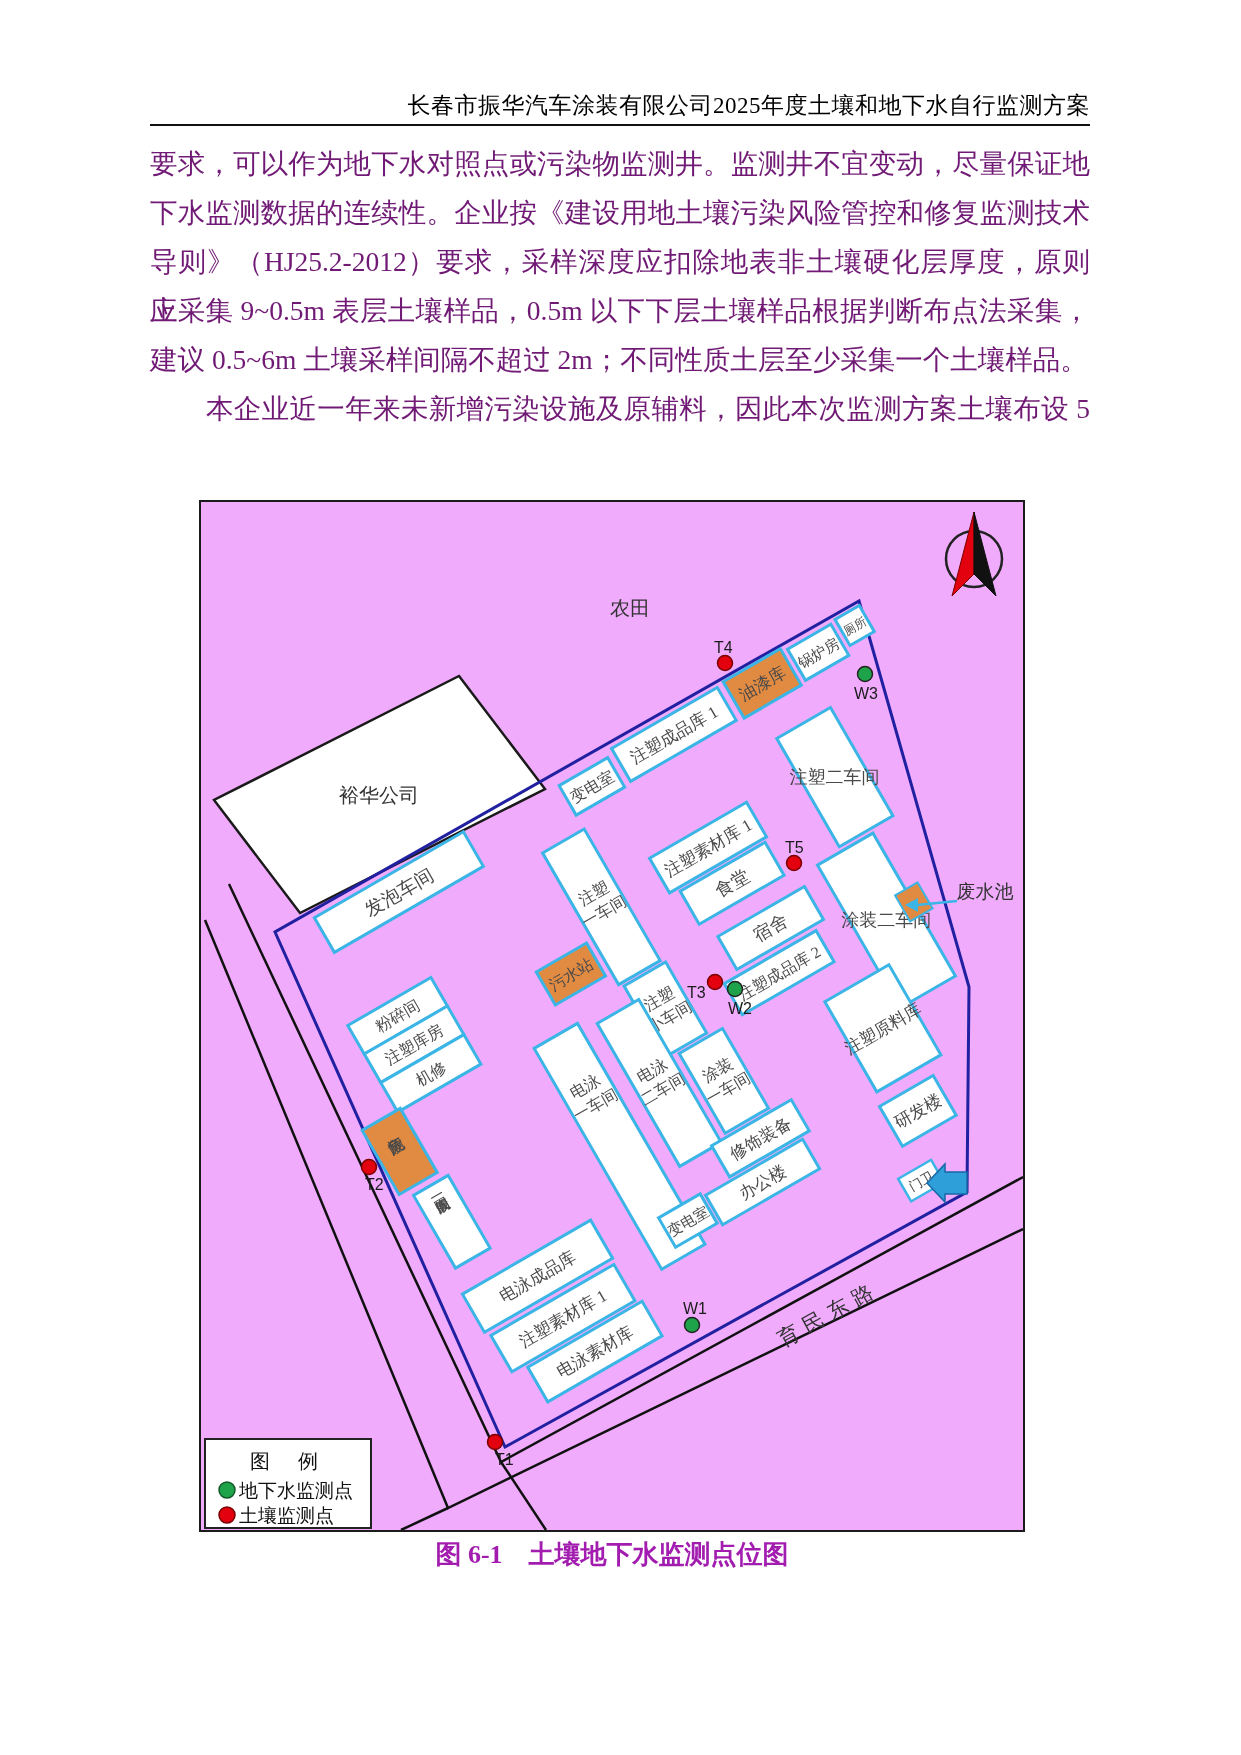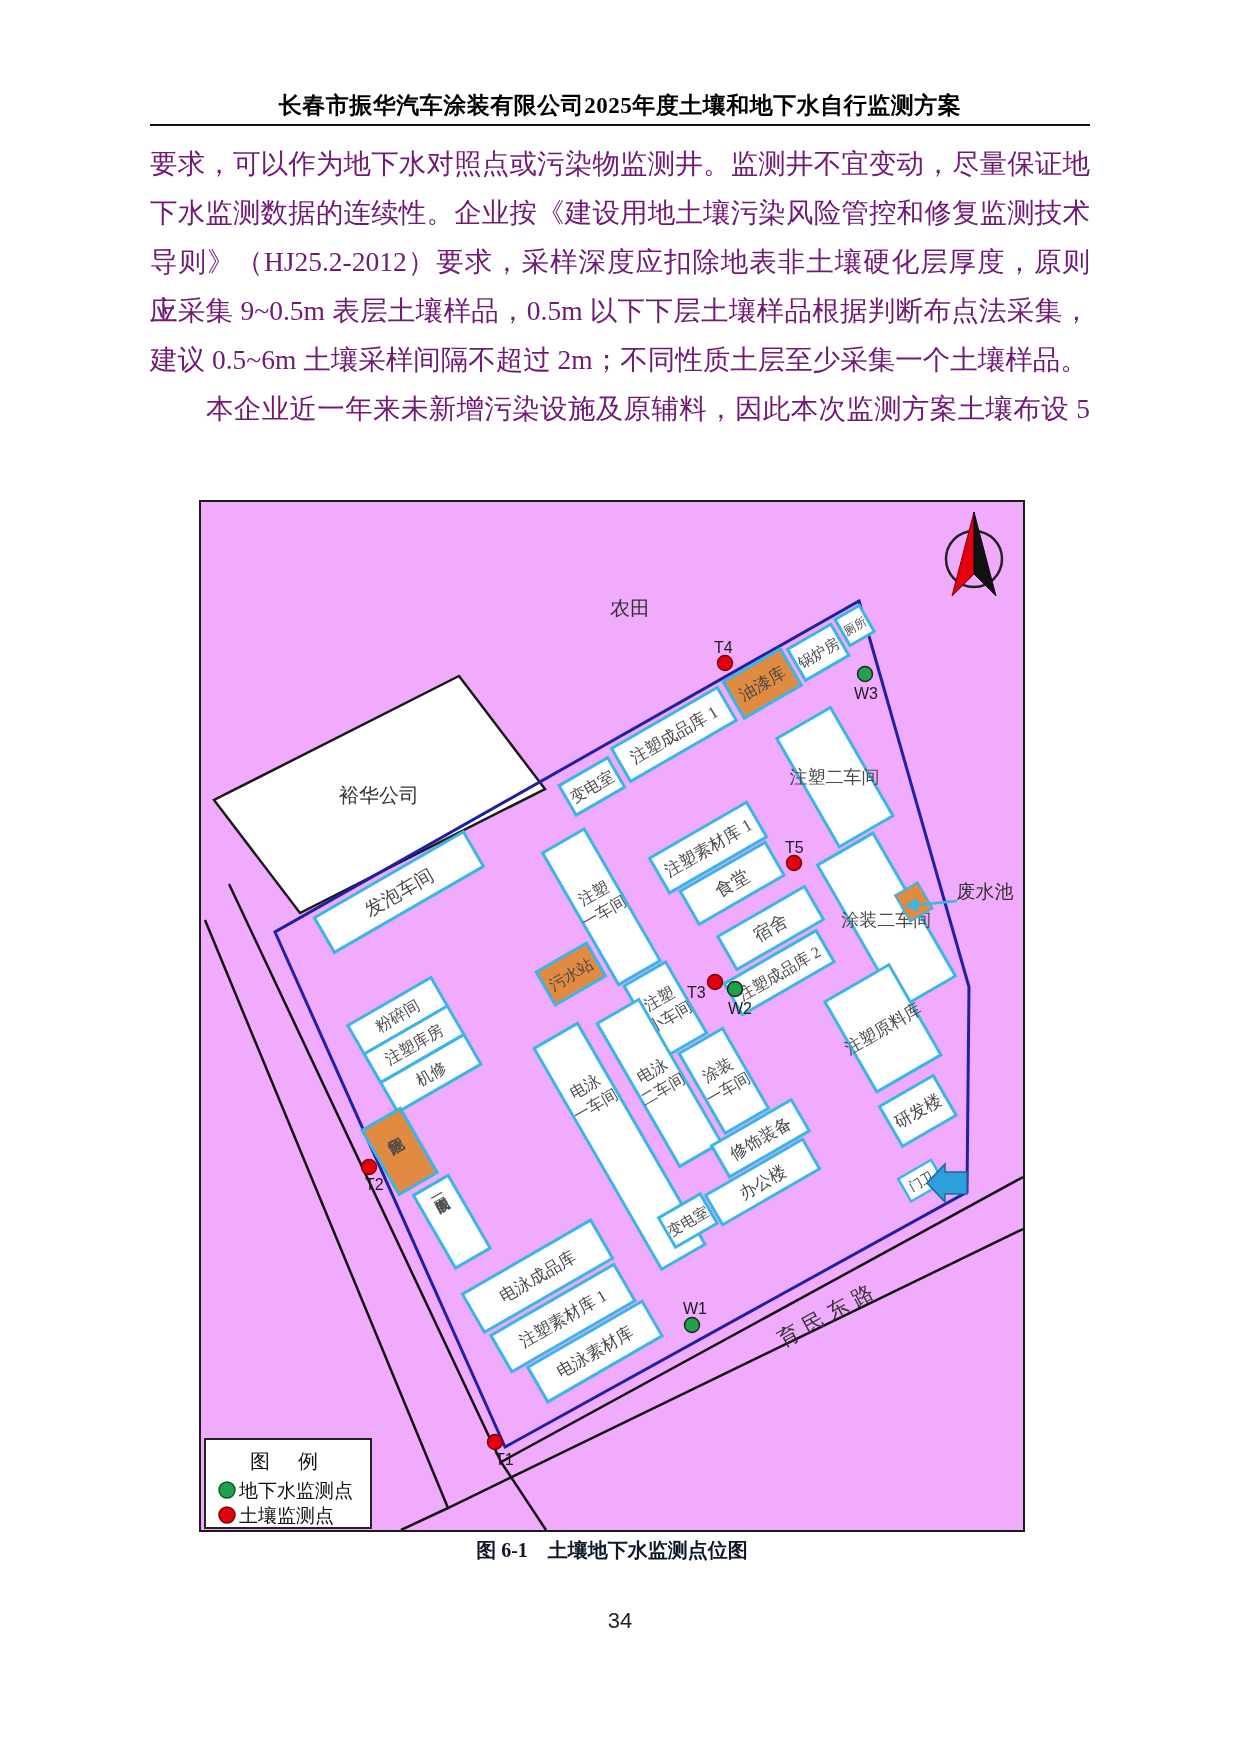--- a/index.html
+++ b/index.html
@@ -1,35 +1,35 @@
 <!DOCTYPE html>
 <html><head>
 <meta charset="utf-8">
 <style>
   html,body{margin:0;padding:0;background:#888;}
   #page{position:relative;width:1241px;height:1755px;background:#ffffff;overflow:hidden;
         font-family:"Liberation Serif","DejaVu Serif",serif;color:#111;}
   
-  #doc-title{position:absolute;top:90px;left:150px;width:940px;text-align:center;
-             font-size:23px;font-weight:bold;letter-spacing:.5px;color:#000;}
+  #doc-title{position:absolute;top:90px;left:150px;width:940px;text-align:right;
+             font-size:23px;font-weight:normal;letter-spacing:.5px;color:#000;}
   #header-rule{position:absolute;top:124px;left:150px;width:940px;border-top:2.5px solid #111;}
   
   #bodytext{position:absolute;top:139px;left:150px;width:940px;font-size:27.5px;color:#701a75;}
   .bline{height:49px;line-height:49px;white-space:nowrap;}
   .jline{text-align:justify;text-align-last:justify;white-space:normal;}
   .indent{text-indent:56px;}
   
   #figure-box{position:absolute;left:199px;top:500px;width:826px;height:1032px;
               border:2px solid #1b1b1b;box-sizing:border-box;background:#f0abfc;}
   svg text{font-family:"Liberation Serif","DejaVu Serif",serif;}
   .blabel{fill:#4a4a4a;}
   .ptlabel{font-family:"Liberation Sans","DejaVu Sans",sans-serif;font-size:16px;fill:#1b1b1b;}
   .vt{writing-mode:vertical-rl;text-orientation:upright;}
   #fig-caption{position:absolute;top:1537px;left:199px;width:826px;text-align:center;
-               font-size:20px;font-weight:bold;color:#0f172a;}
+               font-size:26px;font-weight:bold;color:#a21caf;}
   #page-num{position:absolute;top:1608px;left:150px;width:940px;text-align:center;
             font-size:22px;font-family:"Liberation Sans","DejaVu Sans",sans-serif;color:#222;}
 </style>
 </head>
 <body>
 
 <div id="page">
 
   <div id="doc-title">长春市振华汽车涂装有限公司2025年度土壤和地下水自行监测方案</div>
   <div id="header-rule"></div>
@@ -247,15 +247,14 @@
         <text x="85" y="966" font-size="20" fill="#111" text-anchor="middle" letter-spacing="4">图　例</text>
         <circle cx="26" cy="988" r="8" fill="#1FA34A" stroke="#14562b" stroke-width="1.5"></circle>
         <text x="38" y="995" font-size="19" fill="#111">地下水监测点</text>
         <circle cx="26" cy="1013" r="8" fill="#E3000F" stroke="#7a0000" stroke-width="1.5"></circle>
         <text x="38" y="1020" font-size="19" fill="#111">土壤监测点</text>
       </g>
     </svg>
   </div>
 
   <div id="fig-caption">图 6-1　土壤地下水监测点位图</div>
-  <div id="page-num">34</div>
 
 </div>
 
 </body></html>

